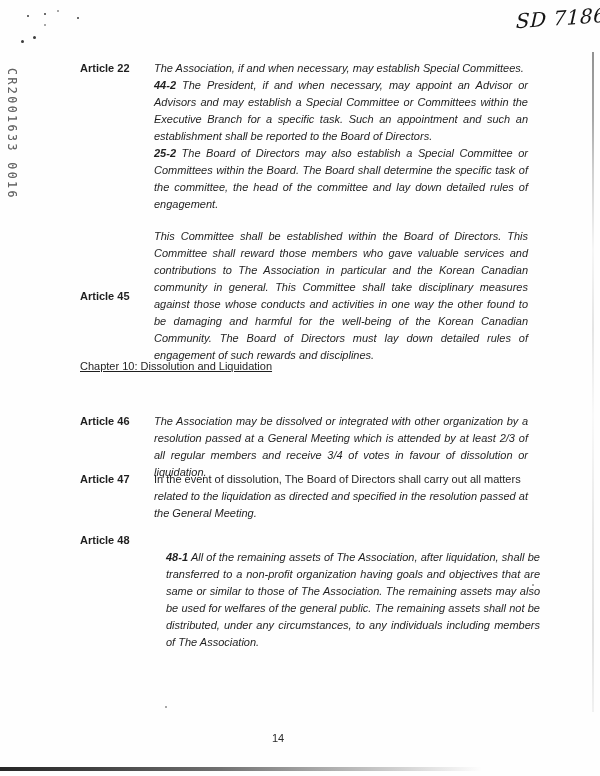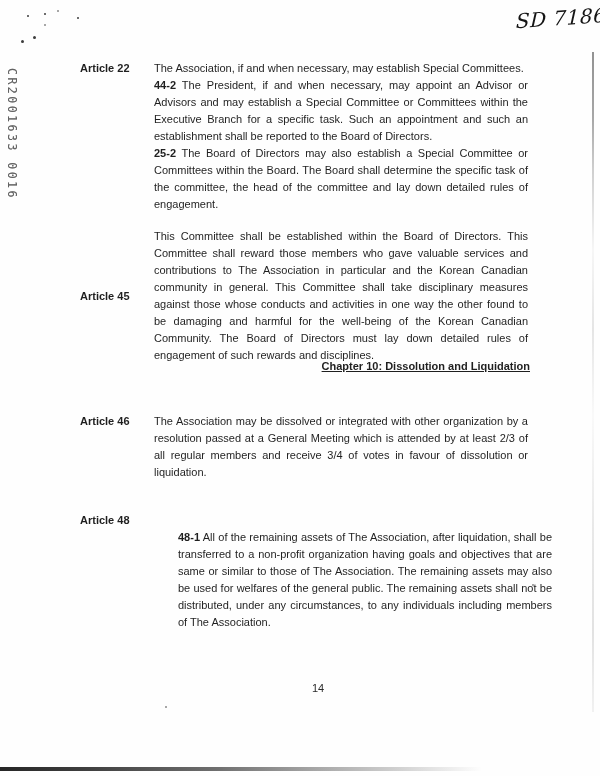--- a/index.html
+++ b/index.html
@@ -27,46 +27,45 @@
     line-height: 17px;
     font-weight: bold;
     white-space: nowrap;
   }
   .article .content {
     flex: 0 0 374px;
     width: 374px;
     font-size: 11px;
     line-height: 17px;
   }
-  .para { text-align: justify; }
+  .para { text-align: justify; font-style: italic; }
   .para-left { text-align: left; }
   .prefix { font-weight: bold; }
   .article-title { font-weight: bold; text-align: left; }
-  .content-indented { padding-top: 17px; }
+  .content-indented { padding-top: 17px; margin-left: 12px; }
 
   .chapter {
     position: absolute;
     left: 80px;
     width: 450px;
-    text-align: right;
+    text-align: left;
     font-size: 11px;
     line-height: 17px;
-    font-weight: bold;
+    font-weight: normal;
   }
   .chapter .underlined { text-decoration: underline; }
 
   .pagenum {
     position: absolute;
-    top: 682px;
+    top: 732px;
     left: 0;
     width: 556px;
     text-align: center;
     font-size: 11px;
     color: #2a2a2a;
-    margin-left: 40px;
   }
 
   
   .stamp {
     position: absolute;
     left: 5px;
     top: 68px;
     writing-mode: vertical-rl;
     text-orientation: sideways;
     font-family: "DejaVu Sans Mono", monospace;
@@ -168,22 +167,29 @@
     <span class="underlined">Chapter 10: Dissolution and Liquidation</span>
   </div>
 
   <section class="article" style="top:407px;margin-top:6px;">
     <div class="label">Article 46</div>
     <div class="content">
       <div class="para">The Association may be dissolved or integrated with other organization by a resolution passed at a General Meeting which is attended by at least 2/3 of all regular members and receive 3/4 of votes in favour of dissolution or liquidation.</div>
     </div>
   </section>
 
+  <section class="article" style="top:471px;">
+    <div class="label">Article 47</div>
+    <div class="content">
+      <div class="para-left">In the event of dissolution, The Board of Directors shall carry out all matters</div>
+      <div class="para">related to the liquidation as directed and specified in the resolution passed at the General Meeting.</div>
+    </div>
+  </section>
 
-  <section class="article" style="top:512px;gap:24px;">
+  <section class="article" style="top:532px;">
     <div class="label">Article 48</div>
     <div class="content content-indented">
       <div class="para"><span class="prefix">48-1</span> <span>All of the remaining assets of The Association, after liquidation, shall be transferred to a non-profit organization having goals and objectives that are same or similar to those of The Association. The remaining assets may also be used for welfares of the general public. The remaining assets shall not be distributed, under any circumstances, to any individuals including members of The Association.</span></div>
     </div>
   </section>
 
   <div class="pagenum">14</div>
 
 </div>
 

